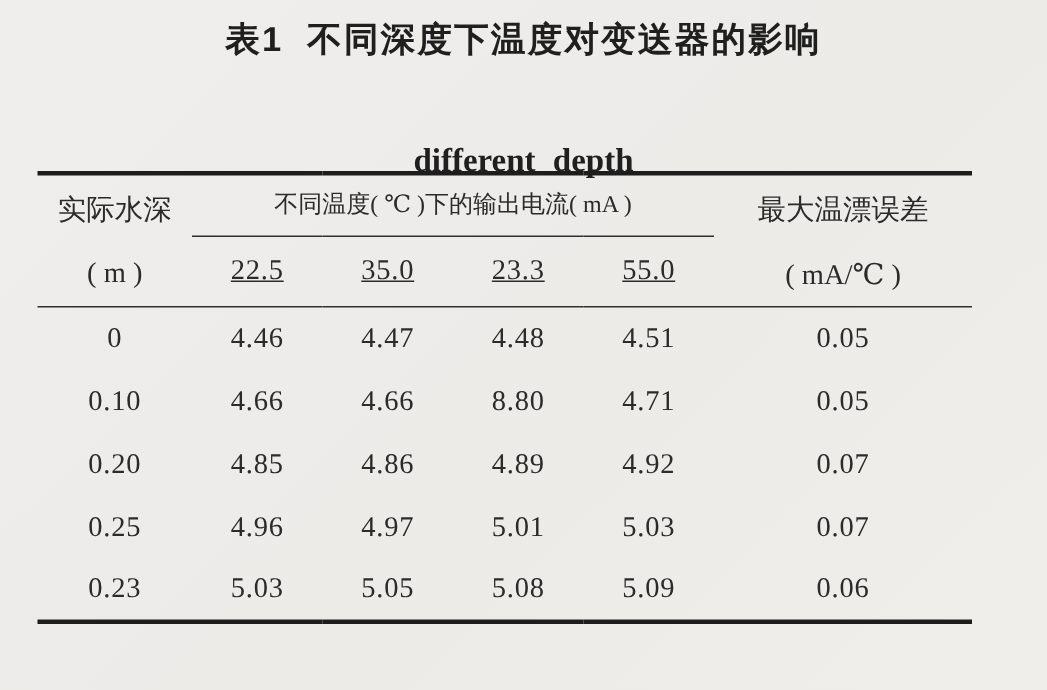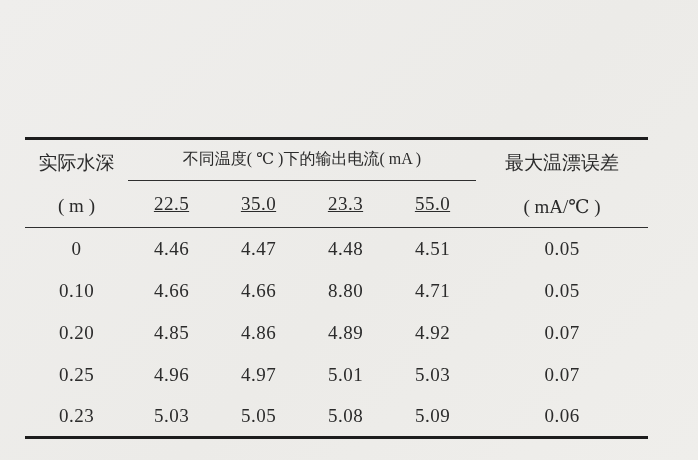--- a/index.html
+++ b/index.html
@@ -32,21 +32,21 @@
     font-size: 22px;
     word-spacing: 6px;
     color: #1f1f1f;
   }
   .title-en.line1 { top: 55px; }
   .title-en.line2 { top: 94px; }
 
   table.data-table {
     position: absolute;
     left: 25px;
-    top: 137px;
+    top: 114px;
     width: 623px;
     border-collapse: collapse;
     table-layout: fixed;
     border-top: 3px solid #1d1d1d;
     border-bottom: 3px solid #1d1d1d;
   }
   .data-table th, .data-table td {
     font-weight: normal;
     text-align: center;
     vertical-align: middle;
@@ -76,20 +76,22 @@
     border-bottom: 1.5px solid #2f2f2f;
     text-decoration: underline;
   }
   .num { letter-spacing: 0.5px; }
 </style>
 </head>
 <body>
 
 <div class="page">
 
+  <div class="title-cn">表1&nbsp;&nbsp;不同深度下温度对变送器的影响</div>
+  <div class="title-en line2">different depth</div>
 
   <table class="data-table">
     <colgroup>
       <col style="width:103px">
       <col style="width:87px">
       <col style="width:87px">
       <col style="width:87px">
       <col style="width:87px">
       <col style="width:172px">
     </colgroup>

